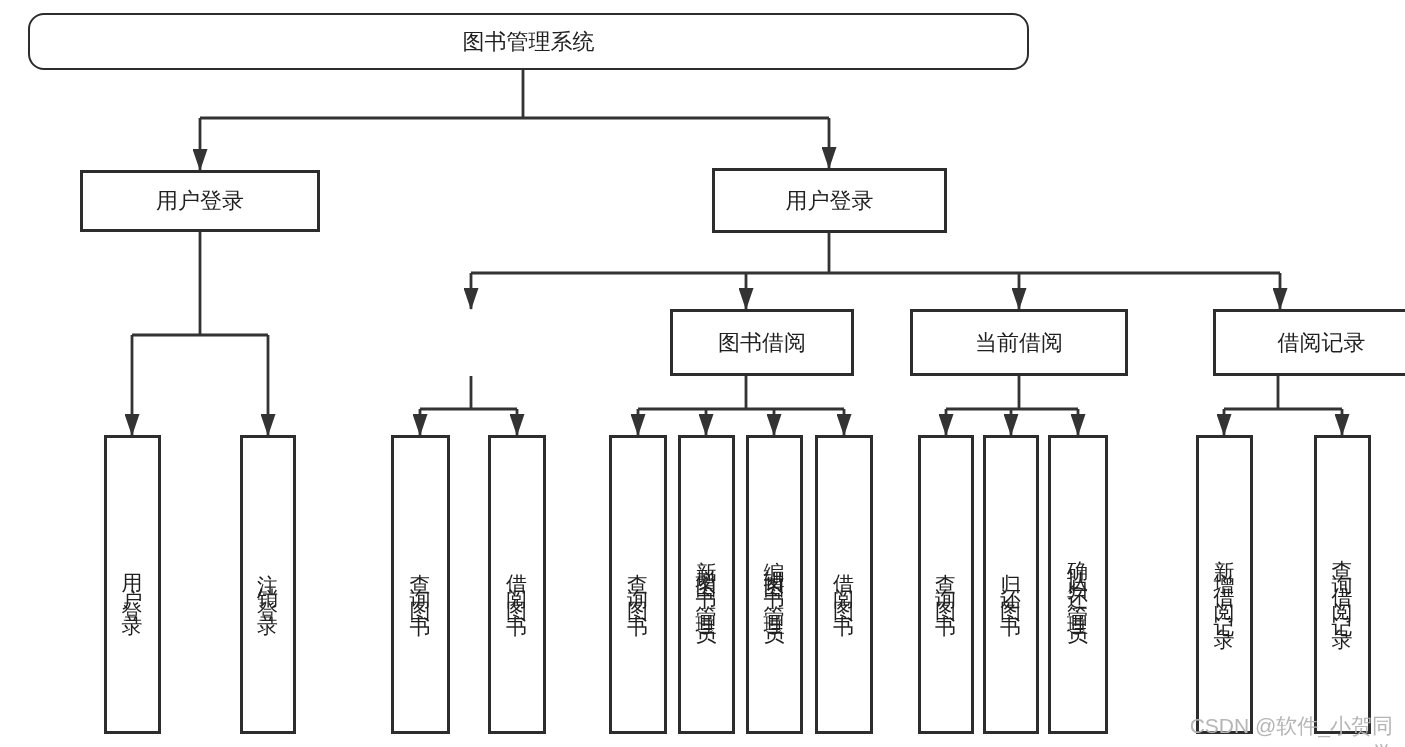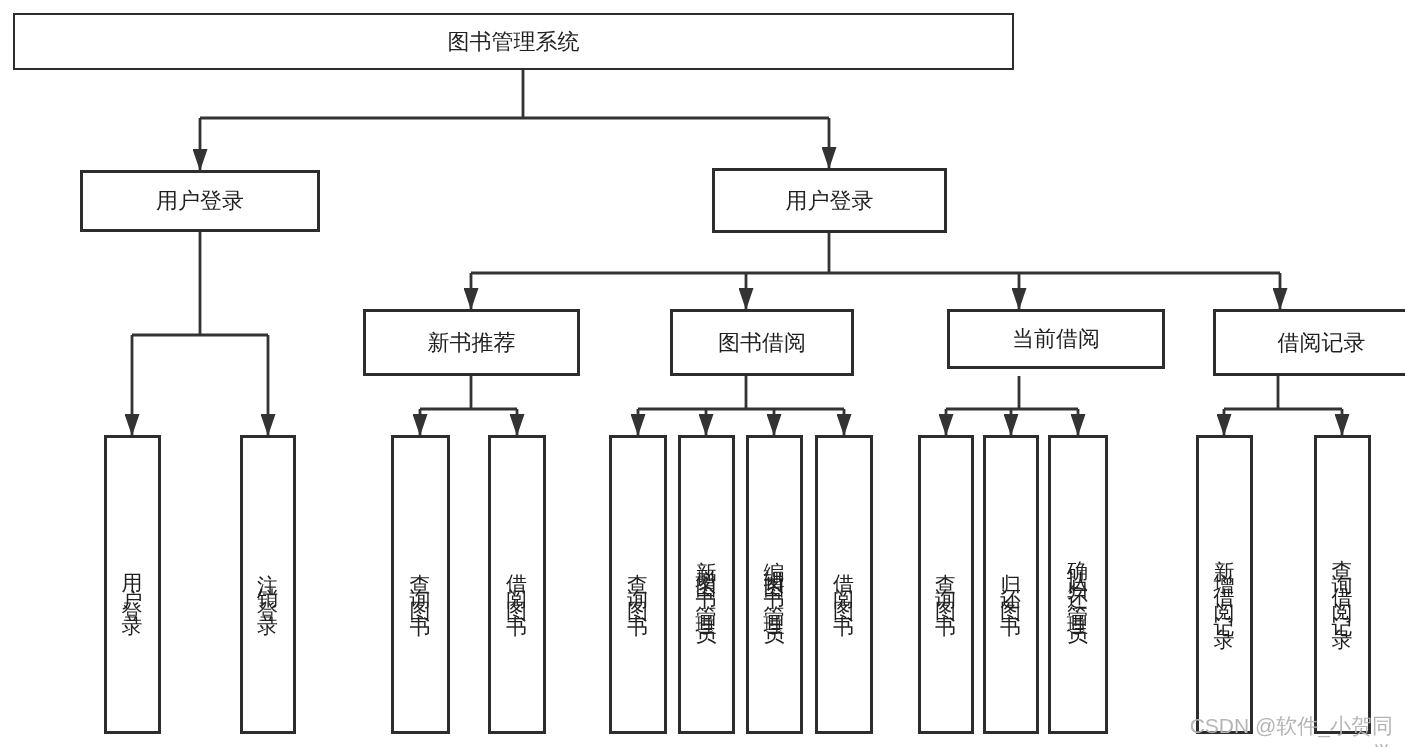--- a/index.html
+++ b/index.html
@@ -108,38 +108,35 @@
     </g>
 
     <g>
       <path d="M1278 376 V409"></path>
       <path d="M1224 409 H1342"></path>
       <path d="M1224 409 V435" marker-end="url(#arrowhead)"></path>
       <path d="M1342 409 V435" marker-end="url(#arrowhead)"></path>
     </g>
   </svg>
 
-  <div class="node root" style="left:13px;top:13px;width:1001px;height:57px;">
+  <div class="node root" style="left:28px;top:13px;width:1001px;height:57px;border-radius:16px;">
     <span>图书管理系统</span>
   </div>
 
   <div class="node" style="left:80px;top:170px;width:240px;height:62px;">
     <span>用户登录</span>
   </div>
   <div class="node" style="left:712px;top:168px;width:235px;height:65px;">
     <span>用户登录</span>
   </div>
 
-  <div class="node" style="left:363px;top:309px;width:217px;height:67px;">
-    <span>新书推荐</span>
-  </div>
   <div class="node" style="left:670px;top:309px;width:184px;height:67px;">
     <span>图书借阅</span>
   </div>
-  <div class="node" style="left:947px;top:309px;width:218px;height:60px;font-family:Liberation Mono, monospace;">
+  <div class="node" style="left:910px;top:309px;width:218px;height:67px;font-family:Liberation Mono, monospace;">
     <span>当前借阅</span>
   </div>
   <div class="node" style="left:1170px;top:309px;width:217px;height:67px;margin-left:43px;">
     <span>借阅记录</span>
   </div>
 
   <div class="node vnode" style="left:104px;top:435px;width:57px;height:299px;">
     <span class="vlabel" style="letter-spacing: 14px;">用户登录</span>
   </div>
   <div class="node vnode" style="left:240px;top:435px;width:56px;height:299px;">

